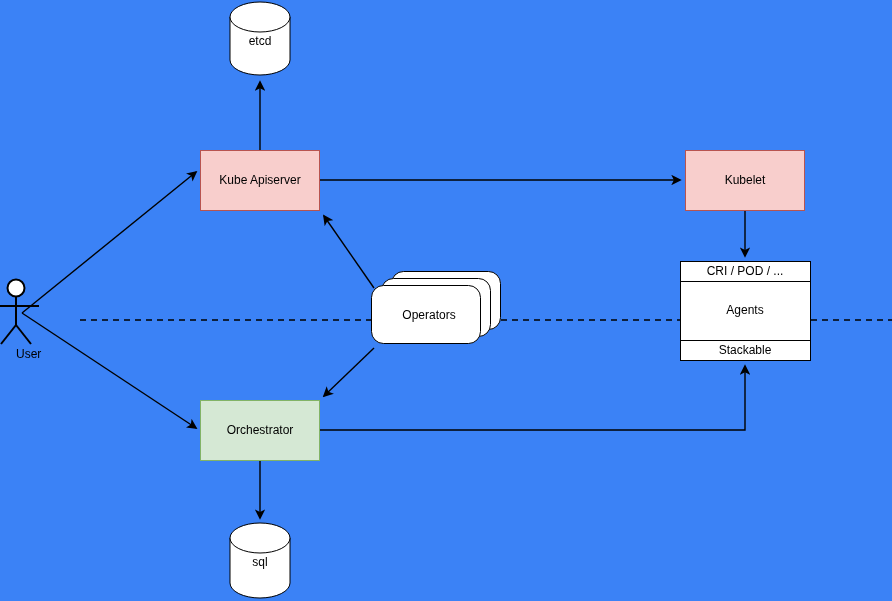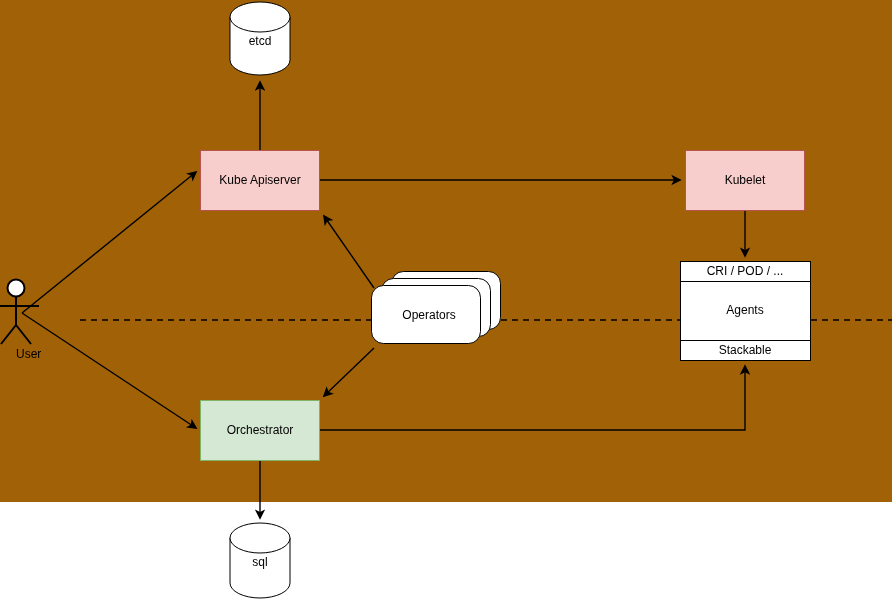--- a/index.html
+++ b/index.html
@@ -9,22 +9,22 @@
   }
   body {
     width: 892px;
     height: 601px;
     font-family: "Liberation Sans", sans-serif;
     overflow: hidden;
   }
   #canvas {
     position: relative;
     width: 892px;
-    height: 502px;
-    background: #a16207;
+    height: 601px;
+    background: #3b82f6;
   }
   svg#diagram {
     position: absolute;
     top: 0;
     left: 0;
     width: 892px;
     height: 601px;
     display: block;
   }
   .node-label {

